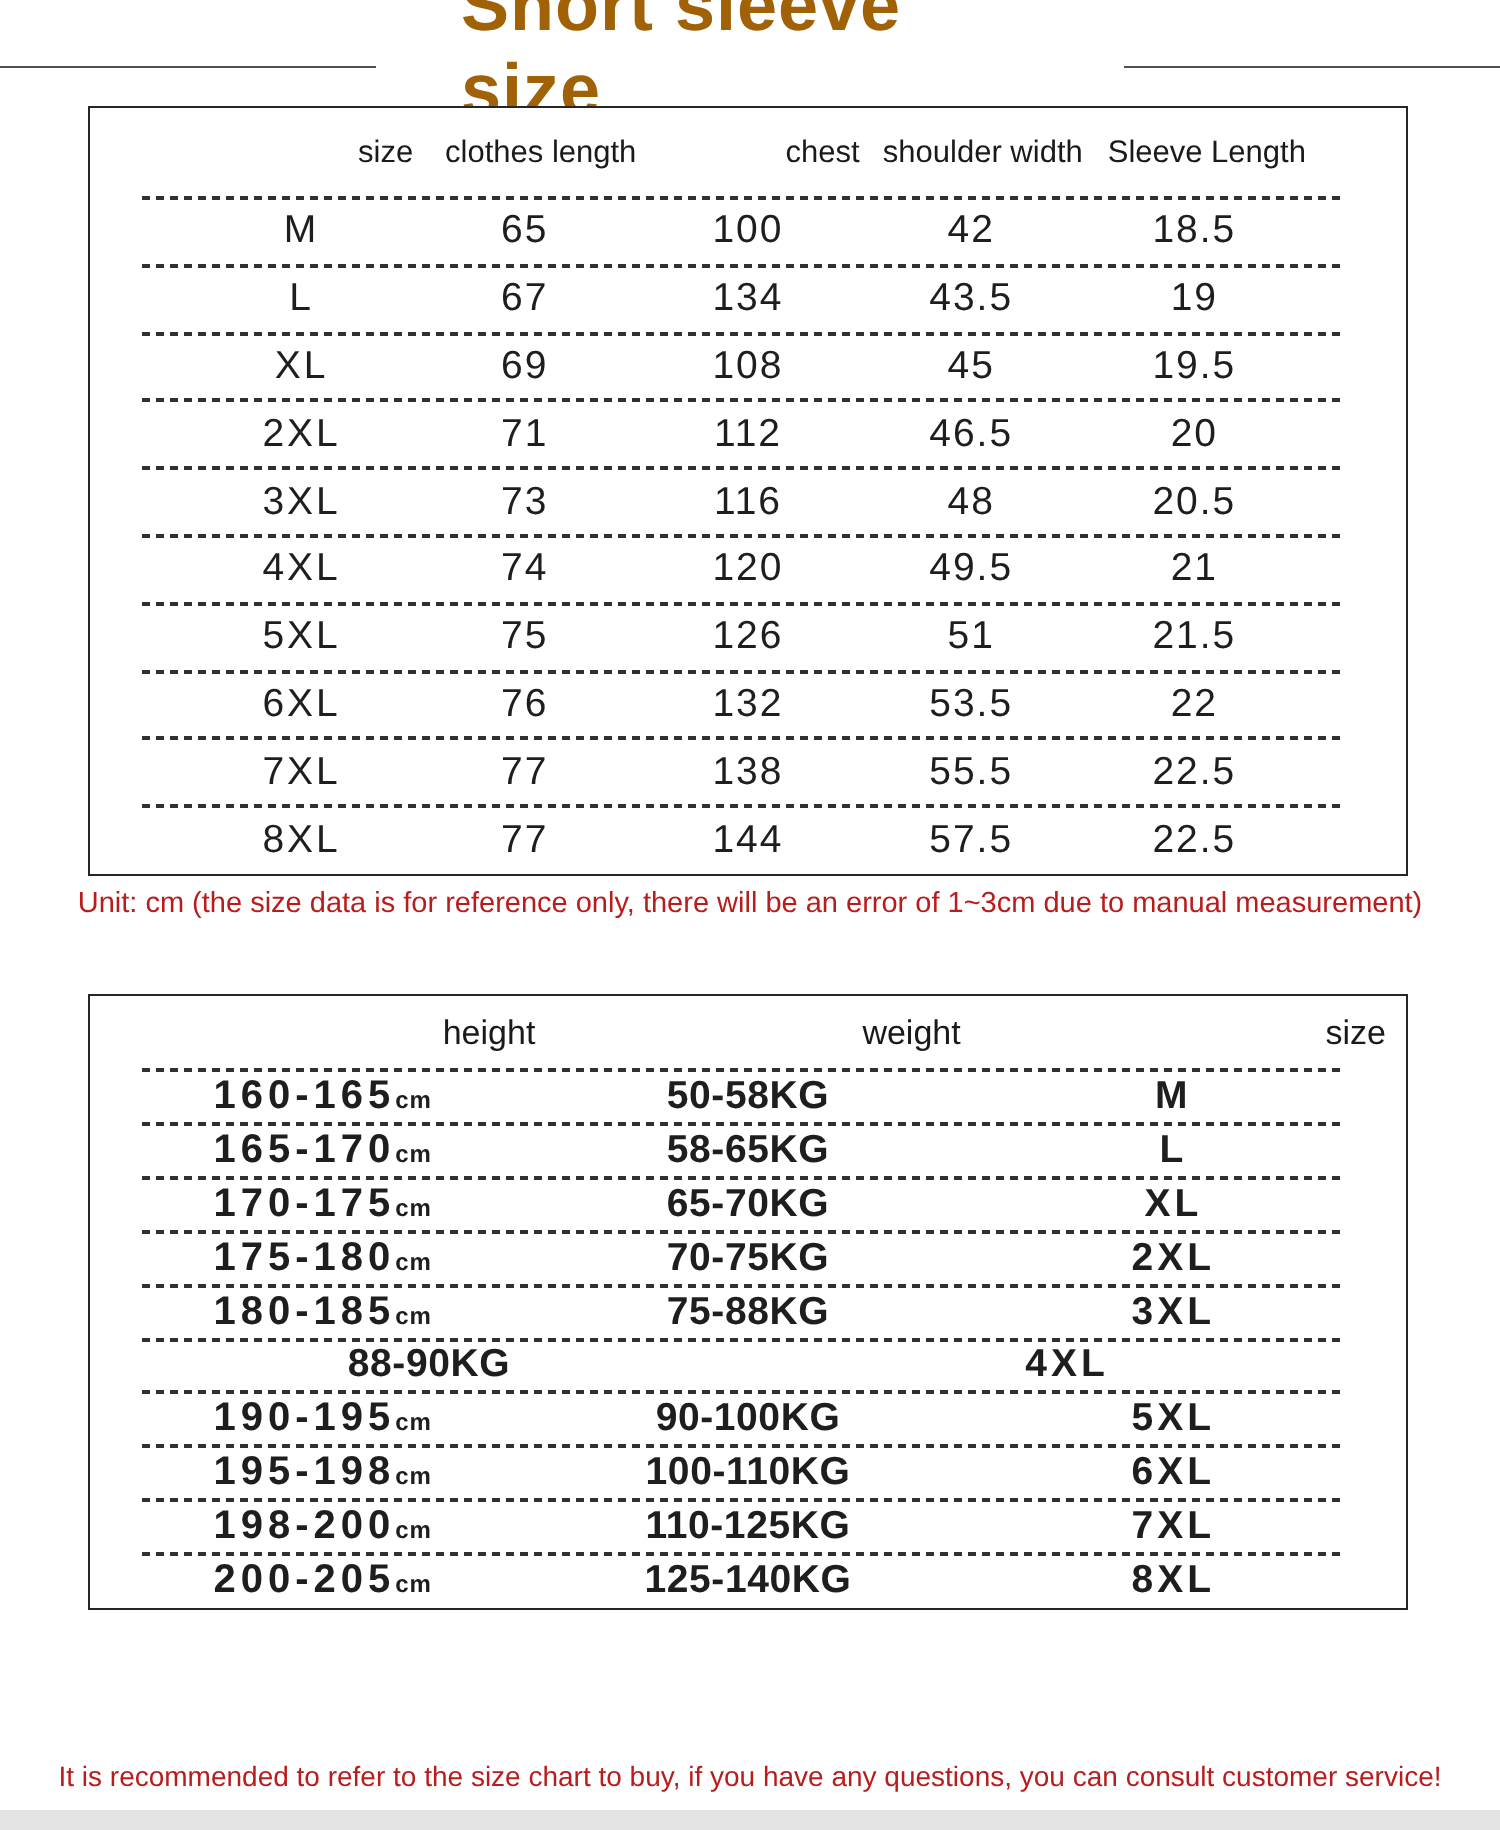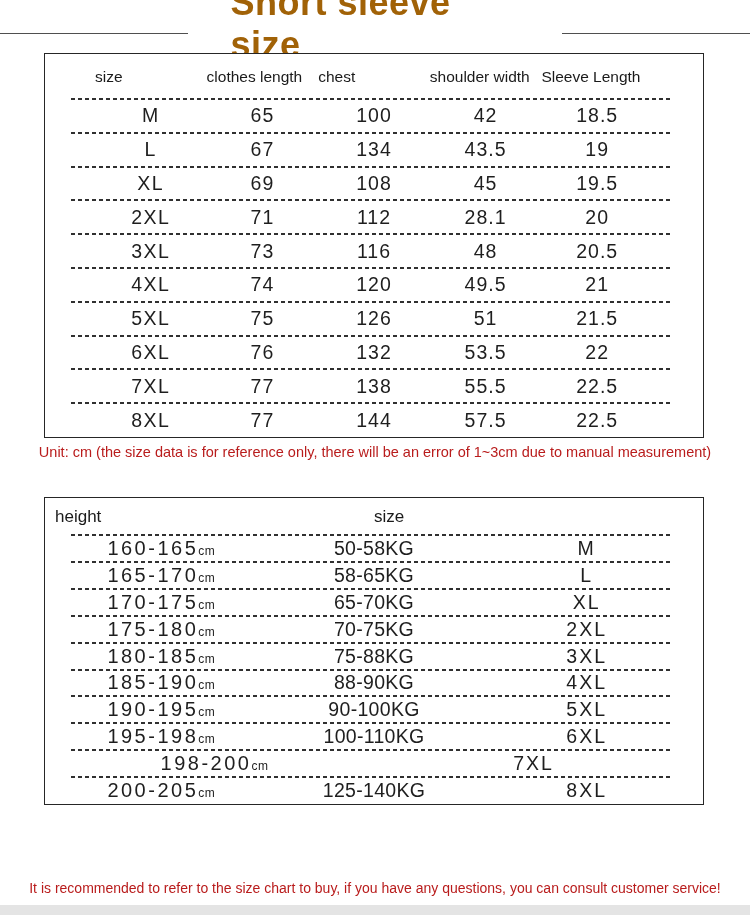--- a/index.html
+++ b/index.html
@@ -19,29 +19,29 @@
   .box{
     position:absolute;left:44px;width:660px;box-sizing:border-box;
     border:1px solid #262626;background:#fff;
     display:flex;flex-direction:column;
   }
   .t1{top:53px;height:385px;}
   .t2{top:497px;height:308px;}
   .hrow{display:flex;align-items:center;}
   .t1 .hrow{height:45px;padding:0 50px;font-size:15.5px;}
   .t2 .hrow{height:37px;padding:0 10px;font-size:17px;}
-  .hcell{flex:1;text-align:left;color:#1a1a1a;}
+  .hcell{flex:1;text-align:right;color:#1a1a1a;}
   .rows{flex:1;display:flex;flex-direction:column;}
   .rw{flex:1;display:flex;align-items:center;position:relative;}
   .rw::before{
     content:"";position:absolute;top:-1px;left:26px;right:32px;height:2px;
     background:repeating-linear-gradient(90deg,#303030 0 4px,transparent 4px 7px);
   }
   .t1 .rw{padding:0 50px;font-size:19.5px;letter-spacing:1px;}
-  .t2 .rw{padding:0 10px;font-size:19.5px;}
+  .t2 .rw{padding:0 10px;font-size:19.5px;font-weight:bold;}
   .c{flex:1;text-align:center;white-space:nowrap;}
   .t1 .c-size{letter-spacing:1.5px;}
   .hval{letter-spacing:2.5px;font-size:20px;}
   .hunit{font-size:12px;letter-spacing:.5px;}
   .c-weight{letter-spacing:.3px;text-align:center;}
   .c-fitsize{letter-spacing:2px;}
   
   .note{position:absolute;left:0;right:0;margin:0;text-align:center;color:#b91c1c;}
   .unit{top:444px;font-size:14.5px;}
   .footer{top:880px;font-size:14px;}
@@ -83,21 +83,21 @@
         <span class="c c-size">XL</span>
         <span class="c">69</span>
         <span class="c">108</span>
         <span class="c">45</span>
         <span class="c">19.5</span>
       </div>
       <div class="rw">
         <span class="c c-size">2XL</span>
         <span class="c">71</span>
         <span class="c">112</span>
-        <span class="c">28.1</span>
+        <span class="c">46.5</span>
         <span class="c">20</span>
       </div>
       <div class="rw">
         <span class="c c-size">3XL</span>
         <span class="c">73</span>
         <span class="c">116</span>
         <span class="c">48</span>
         <span class="c">20.5</span>
       </div>
       <div class="rw">
@@ -136,20 +136,21 @@
         <span class="c">22.5</span>
       </div>
     </div>
 </div>
 
 <p class="note unit">Unit: cm (the size data is for reference only, there will be an error of 1~3cm due to manual measurement)</p>
 
 <div class="box t2">
   <div class="hrow" id="t2-head">
       <span class="hcell">height</span>
+      <span class="hcell">weight</span>
       <span class="hcell">size</span>
     </div>
   <div class="rows" id="t2-rows">
       <div class="rw">
         <span class="c"><span class="hval">160-165</span><span class="hunit">cm</span></span>
         <span class="c c-weight">50-58KG</span>
         <span class="c c-fitsize">M</span>
       </div>
       <div class="rw">
         <span class="c"><span class="hval">165-170</span><span class="hunit">cm</span></span>
@@ -165,36 +166,36 @@
         <span class="c"><span class="hval">175-180</span><span class="hunit">cm</span></span>
         <span class="c c-weight">70-75KG</span>
         <span class="c c-fitsize">2XL</span>
       </div>
       <div class="rw">
         <span class="c"><span class="hval">180-185</span><span class="hunit">cm</span></span>
         <span class="c c-weight">75-88KG</span>
         <span class="c c-fitsize">3XL</span>
       </div>
       <div class="rw">
-        <span class="c"><span class="hval">185-190</span><span class="hunit">cm</span></span>
         <span class="c c-weight">88-90KG</span>
         <span class="c c-fitsize">4XL</span>
       </div>
       <div class="rw">
         <span class="c"><span class="hval">190-195</span><span class="hunit">cm</span></span>
         <span class="c c-weight">90-100KG</span>
         <span class="c c-fitsize">5XL</span>
       </div>
       <div class="rw">
         <span class="c"><span class="hval">195-198</span><span class="hunit">cm</span></span>
         <span class="c c-weight">100-110KG</span>
         <span class="c c-fitsize">6XL</span>
       </div>
       <div class="rw">
         <span class="c"><span class="hval">198-200</span><span class="hunit">cm</span></span>
+        <span class="c c-weight">110-125KG</span>
         <span class="c c-fitsize">7XL</span>
       </div>
       <div class="rw">
         <span class="c"><span class="hval">200-205</span><span class="hunit">cm</span></span>
         <span class="c c-weight">125-140KG</span>
         <span class="c c-fitsize">8XL</span>
       </div>
     </div>
 </div>
 

